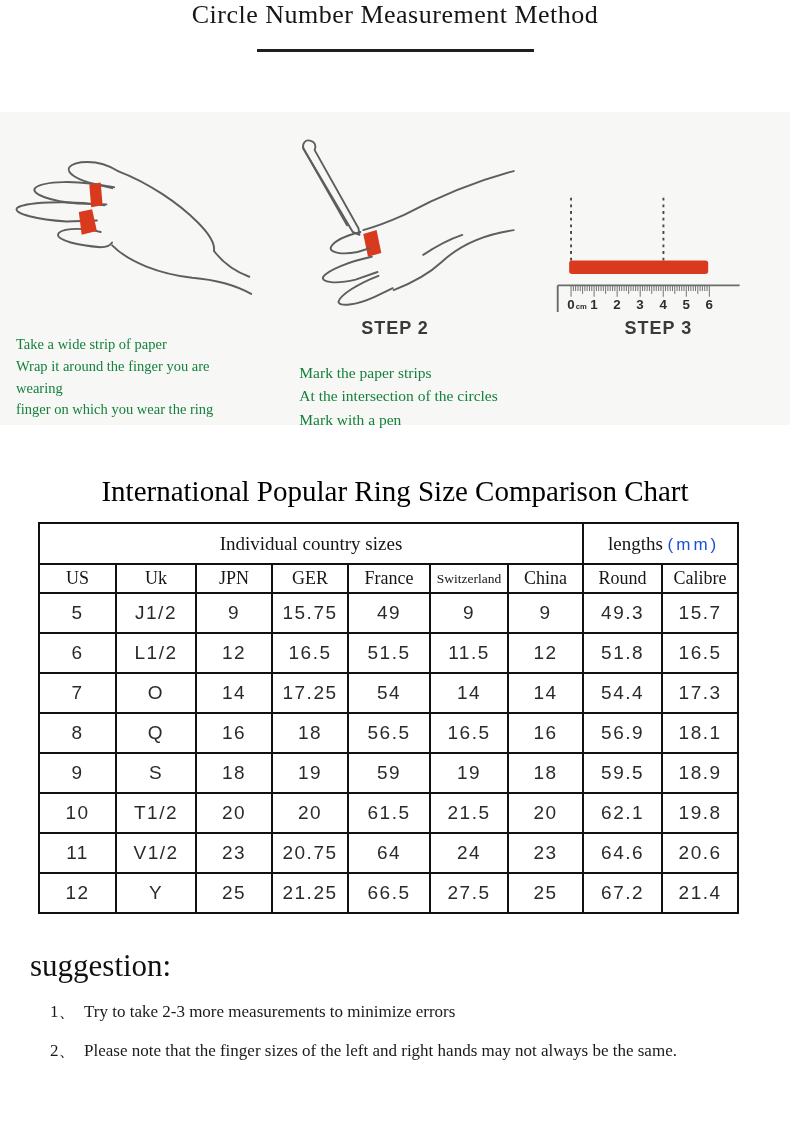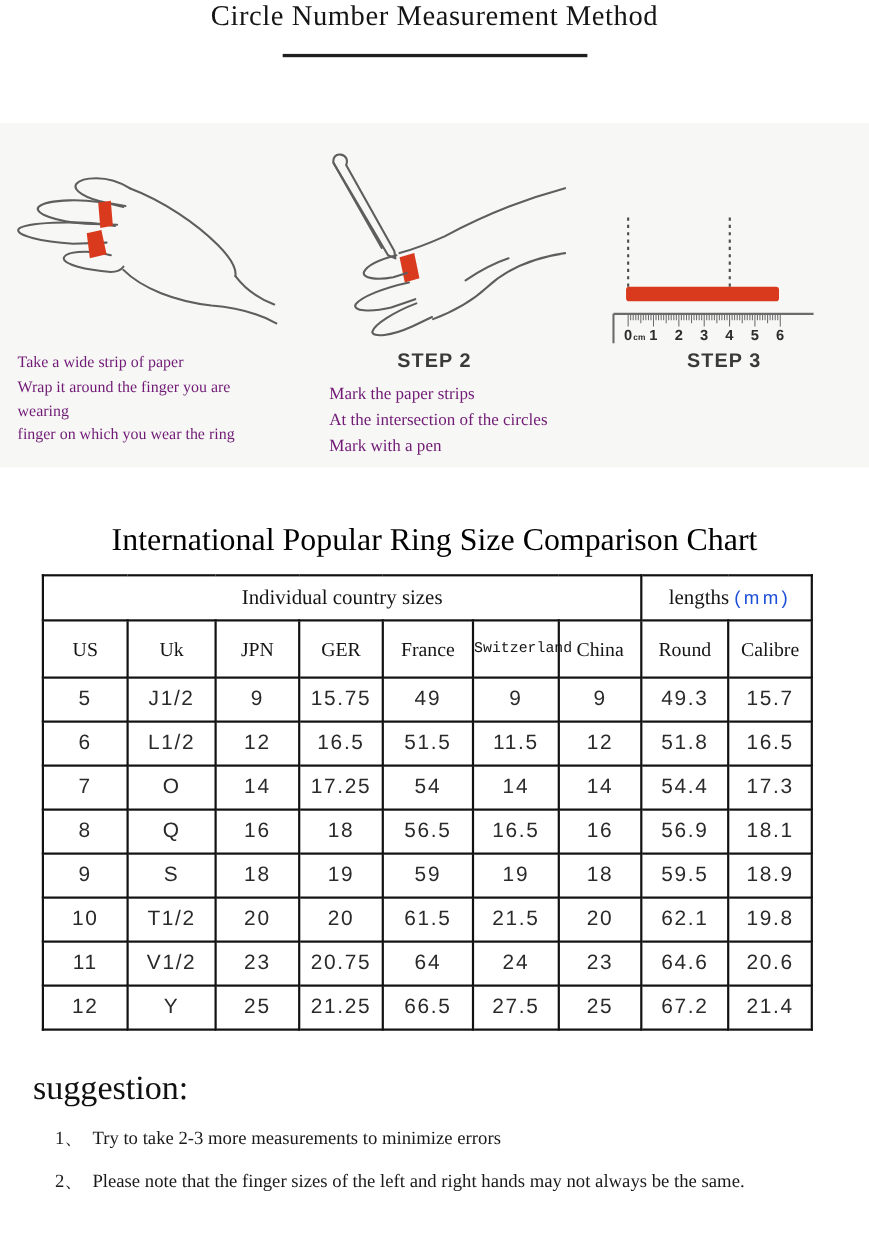--- a/index.html
+++ b/index.html
@@ -13,21 +13,21 @@
 
   
   .steps-panel { margin-top:60px; height:313px; background:#f7f7f6;
                  display:flex; }
   .step-col { flex:1; display:flex; flex-direction:column; }
   .step-illust { height:200px; display:flex; align-items:center; justify-content:center; }
   .step-illust svg { width:100%; height:200px; }
   .step-label { text-align:center; font-family:"Liberation Sans", sans-serif;
                 font-size:18px; font-weight:600; letter-spacing:1px; color:#3a3a3a;
                 margin-top:6px; }
-  .step-text { font-size:15.5px; line-height:1.5; color:#701a75; margin-top:8px; }
+  .step-text { font-size:15.5px; line-height:1.5; color:#15803d; margin-top:22px; }
   .step-col-1 .step-text { font-size:14.5px; padding-left:16px; padding-right:4px; }
   .step-col-2 .step-text { padding-left:36px; }
   .step-col-3 .step-text { padding-left:14px; }
 
   .lineart { fill:none; stroke:#5e5e5e; stroke-width:2; stroke-linecap:round; stroke-linejoin:round; }
   .strip   { fill:#d93a1e; stroke:none; }
   .ruler-line { stroke:#6b6b6b; stroke-width:2; fill:none; }
   .ruler-tick { stroke:#6b6b6b; stroke-width:1; fill:none; }
   .ruler-dash { stroke:#4a4a4a; stroke-width:2; stroke-dasharray:3 4; fill:none; }
   .ruler-num  { font-family:"Liberation Sans", sans-serif; font-size:14px; font-weight:600; fill:#2e2e2e; }
@@ -36,22 +36,22 @@
   
   .chart-title { text-align:center; font-size:29px; color:#000000; margin-top:50px; }
   table.size-table { margin:14px 0 0 38px; width:699px; border-collapse:collapse;
                      table-layout:fixed; }
   table.size-table td, table.size-table th { border:2px solid #111; text-align:center;
                      vertical-align:middle; font-weight:normal; }
   tr.group-row th { height:41px; font-size:19px; color:#151515;margin-top:26px; }
   th.group-lengths { text-align:left; padding-left:6px; }
   .mm-unit { font-family:"Liberation Sans", sans-serif; font-size:17px;
              letter-spacing:3px; font-weight:400; color:#1d4ed8; }
-  tr.header-row th { height:52px; font-size:18px; color:#151515; }
-  tr.header-row th.small-header { font-size:13.5px;font-family:Liberation Mono, monospace; }
+  tr.header-row th { height:29px; font-size:18px; color:#151515; }
+  tr.header-row th.small-header { font-size:13.5px; }
   tr[data-name="table-row"] td { height:40px;
       font-family:"Liberation Sans", sans-serif; font-size:19px;
       letter-spacing:1.5px; color:#2a2a2a; }
 
   
   .suggestion-heading { font-size:31px; color:#111; margin:34px 0 0 30px; }
   .suggestion-item { font-size:17px; color:#1a1a1a; margin:16px 0 0 50px; }
   .suggestion-item .marker { display:inline-block; min-width:34px; }
 </style>
 </head>

